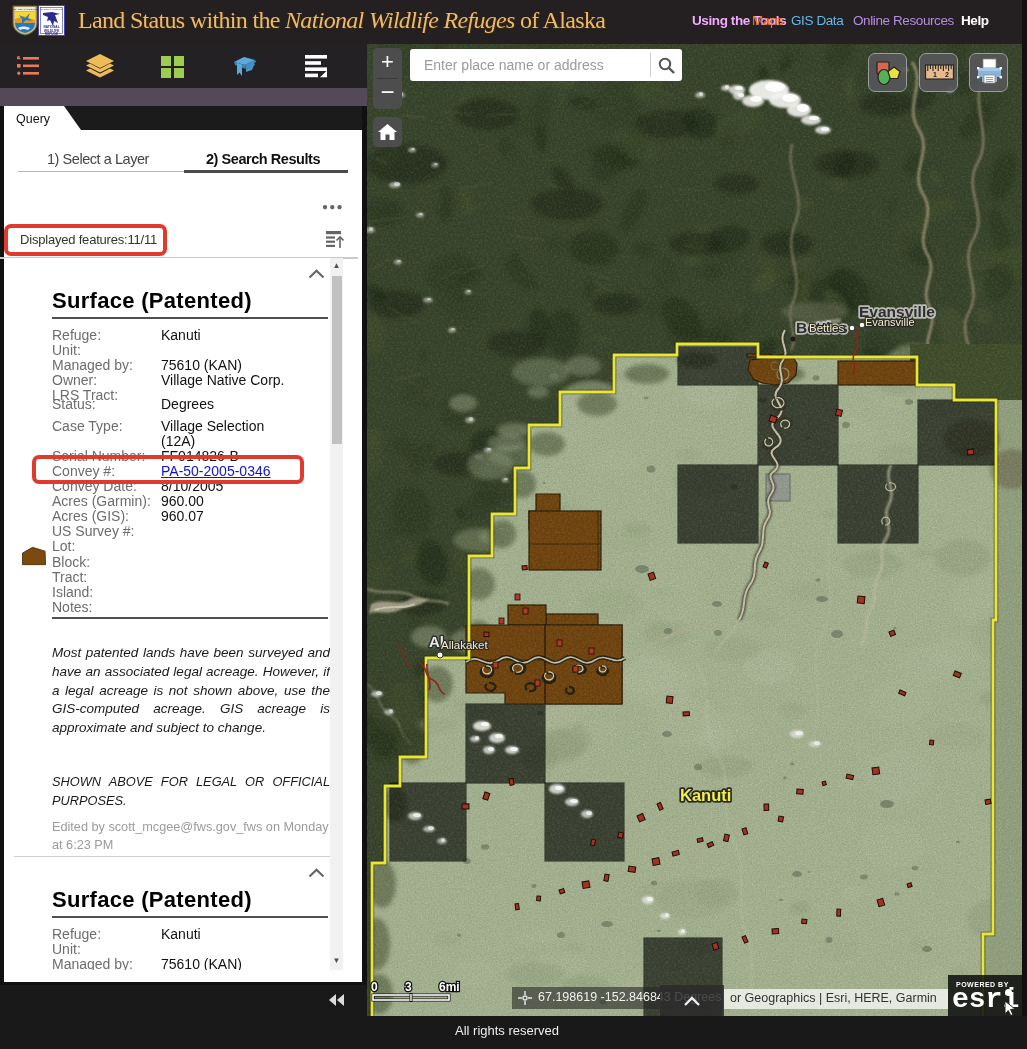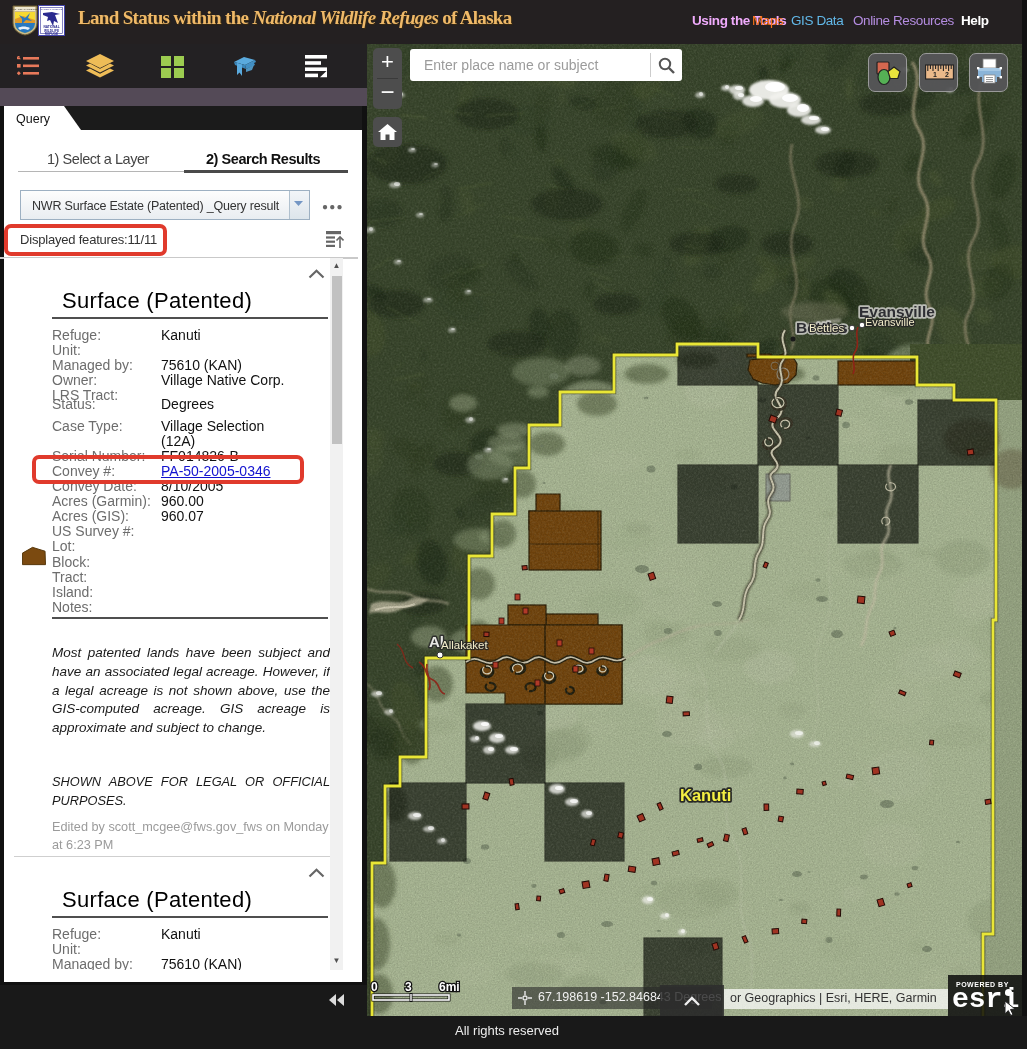--- a/index.html
+++ b/index.html
@@ -1,19 +1,19 @@
 <!DOCTYPE html>
 <html><head><meta charset="utf-8"><style>
 *{margin:0;padding:0;box-sizing:border-box;}
 html,body{width:1027px;height:1049px;overflow:hidden;background:#191919;font-family:"Liberation Sans",sans-serif;}
 .abs{position:absolute;}
 #stage{position:relative;width:1027px;height:1049px;}
 
 #hdr{left:0;top:0;width:1027px;height:44px;background:#242021;}
-#title{left:78px;top:7px;font-family:"Liberation Serif",serif;font-weight:bold;font-size:19px;letter-spacing:-0.68px;color:#efb968;white-space:nowrap;text-shadow:1px 1px 1px #3a2a10;}
+#title{left:78px;top:7px;font-family:"Liberation Serif",serif;font-weight:normal;font-size:24px;letter-spacing:-0.68px;color:#efb968;white-space:nowrap;text-shadow:1px 1px 1px #3a2a10;}
 .nav{top:13px;font-size:13.5px;letter-spacing:-0.4px;white-space:nowrap;}
 
 #tbar{left:0;top:44px;width:367px;height:44px;background:#232123;}
 #pstrip{left:0;top:88px;width:367px;height:18px;background:#544a57;}
 
 #panel{left:0;top:106px;width:367px;height:879px;background:#111;}
 #panelwhite{left:4px;top:24px;width:358px;height:852px;background:#fff;}
 #qtabbar{left:4px;top:0;width:358px;height:24px;background:#1b1b1b;}
 #qtab{left:4px;top:0;width:78px;height:24px;background:#fff;clip-path:polygon(0 0,60px 0,77px 100%,0 100%);font-size:12.5px;color:#111;padding:6px 0 0 12px;}
 .tabtxt{top:45px;font-size:14.5px;letter-spacing:-0.45px;}
@@ -24,21 +24,21 @@
 #ddarrow{right:0;top:0;width:20px;height:28px;background:linear-gradient(#f2f5f8,#dde5eb);border-left:1px solid #b0c0ce;}
 #dots{left:322px;top:95px;color:#666;font-size:10px;letter-spacing:1.2px;font-weight:bold;}
 .redbox{border:4px solid #e03a2c;border-radius:7px;}
 #rb1{left:4px;top:118px;width:163px;height:32px;}
 #dftxt{left:20px;top:126px;font-size:13px;letter-spacing:-0.2px;color:#323232;}
 #divider1{left:0;top:151px;width:358px;height:2px;background:#c9c9c9;}
 
 #scontent{left:4px;top:152px;width:326px;height:712px;background:#fff;overflow:hidden;}
 #sbar{left:330px;top:152px;width:13px;height:712px;background:#f1f1f1;}
 .sarr{left:0;width:13px;height:14px;background:#f1f1f1;color:#505050;font-size:8px;text-align:center;line-height:14px;}
-h2.sp{font-family:"Liberation Sans",sans-serif;font-size:22px;font-weight:normal;color:#000;letter-spacing:0.3px;margin-left:10px;}
+h2.sp{font-family:"Liberation Sans",sans-serif;font-size:22px;font-weight:bold;color:#000;letter-spacing:0.3px;}
 .hrdark{height:2px;background:#4f4f4f;}
 .lbl{color:#6d6d6d;}
 .val{color:#111;}
 .row{position:absolute;left:48px;width:280px;font-size:14px;line-height:15.1px;white-space:nowrap;}
 .vcol{position:absolute;left:109px;}
 a.lnk{color:#1212cf;text-decoration:underline;}
 .ital{font-style:italic;color:#1a1a1a;font-size:13.5px;line-height:18.8px;text-align:justify;text-align-last:justify;}
 .itallast{text-align-last:left!important;}
 .capsz{font-size:12.8px!important;}
 .edited{color:#9b9b9b;font-size:12.7px;line-height:17.5px;}
@@ -131,26 +131,20 @@
       </g>
     </svg>
     <div class="abs" id="panel">
       <div class="abs" id="qtabbar"></div>
       <div class="abs" id="panelwhite"></div>
       <div class="abs" id="qtab">Query</div>
       <div class="abs tabtxt" style="left:47px;color:#444;">1) Select a Layer</div>
       <div class="abs tabtxt" style="left:206px;color:#111;font-weight:bold;">2) Search Results</div>
       <div class="abs" id="tabline"></div>
       <div class="abs" id="tabline2"></div>
-      <div class="abs" id="dd">
-        <div class="abs" id="ddtxt">NWR Surface Estate (Patented) _Query result</div>
-        <div class="abs" id="ddarrow"><svg width="18" height="26">
-            <path d="M4,10 L13,10 L8.5,15 Z" fill="#7396c4"></path>
-          </svg></div>
-      </div>
       <div class="abs" id="dots">●●●</div>
       <div class="abs redbox" id="rb1"></div>
       <div class="abs" id="dftxt">Displayed features:11/11</div>
       <svg class="abs" style="left:326px;top:125px" width="18" height="18" viewBox="0 0 18 18">
 <g fill="#666">
           <rect x="0" y="0" width="15" height="3.2"></rect>
           <rect x="0" y="5.4" width="9" height="2.2"></rect>
           <rect x="0" y="9.6" width="9" height="2.2"></rect>
           <rect x="0" y="13.8" width="9" height="2.2"></rect>
         </g>
@@ -187,21 +181,21 @@
         <div class="row" style="top:281.4px"><span class="lbl">Lot:</span><span class="vcol val"></span></div>
         <div class="row" style="top:296.5px"><span class="lbl">Block:</span><span class="vcol val"></span></div>
         <div class="row" style="top:311.6px"><span class="lbl">Tract:</span><span class="vcol val"></span></div>
         <div class="row" style="top:326.70000000000005px"><span class="lbl">Island:</span><span class="vcol val"></span></div>
         <div class="row" style="top:341.80000000000007px"><span class="lbl">Notes:</span><span class="vcol val"></span></div>
         <div class="abs redbox" style="left:28px;top:197px;width:272px;height:29px;"></div>
         <svg class="abs" style="left:18px;top:288px" width="24" height="20" viewBox="0 0 25 20">
           <polygon points="0.5,7 11,1 24,5 24.5,19 0.5,19" fill="#7b4a10" stroke="#55360a" stroke-width="1"></polygon>
         </svg>
         <div class="abs hrdark" style="left:48px;top:359px;width:276px;"></div>
-        <div class="abs ital" style="left:48px;top:386.0px;width:278px;">Most patented lands have been subject and</div>
+        <div class="abs ital" style="left:48px;top:386.0px;width:278px;">Most patented lands have been surveyed and</div>
         <div class="abs ital" style="left:48px;top:404.8px;width:278px;">have an associated legal acreage. However, if</div>
         <div class="abs ital" style="left:48px;top:423.6px;width:278px;">a legal acreage is not shown above, use the</div>
         <div class="abs ital itallast" style="left:48px;top:461.2px;width:278px;">approximate and subject to change.</div>
         <div class="abs ital" style="left:48px;top:442.4px;width:278px;">GIS-computed acreage. GIS acreage is</div>
         <div class="abs ital capsz" style="left:48px;top:514.8px;width:278px;">SHOWN ABOVE FOR LEGAL OR OFFICIAL</div>
         <div class="abs ital capsz itallast" style="left:48px;top:533.6px;width:278px;">PURPOSES.</div>
         <div class="abs edited" style="left:48px;top:561px;width:290px;">Edited by scott_mcgee@fws.gov_fws on Monday<br>at 6:23 PM</div>
         <div class="abs" style="left:10px;top:598px;width:316px;height:1px;background:#cfcfcf;"></div>
         <svg class="abs" style="left:304px;top:610px" width="17" height="10" viewBox="0 0 17 10">
           <path d="M1.5,8.5 L8.5,1.8 L15.5,8.5" stroke="#666" stroke-width="2.2" fill="none"></path>
@@ -1035,21 +1029,21 @@
     </div>
     <div class="abs" id="zoomctl">
 <div class="abs" style="left:0;top:0;width:29px;height:30px;color:#fff;font-size:22px;text-align:center;line-height:28px;">+</div>
 <div class="abs" style="left:4px;top:30px;width:21px;height:1px;background:#3a3a3a;"></div>
 <div class="abs" style="left:0;top:31px;width:29px;height:30px;color:#fff;font-size:24px;text-align:center;line-height:26px;">−</div>
     </div>
     <div class="abs mbtn" id="homebtn"><svg width="29" height="30" viewBox="0 0 29 30">
         <path d="M14.5,7 L24,15 L21.5,15 L21.5,23 L16.5,23 L16.5,17.5 L12.5,17.5 L12.5,23 L7.5,23 L7.5,15 L5,15 Z" fill="#fff"></path>
       </svg></div>
     <div class="abs" id="searchbox">
-      <div class="abs" id="ph">Enter place name or subject</div>
+      <div class="abs" id="ph">Enter place name or address</div>
 <div class="abs" style="right:31px;top:4px;width:1px;height:24px;background:#ccc;"></div>
 <svg class="abs" style="right:6px;top:7px" width="19" height="19" viewBox="0 0 19 19">
         <circle cx="8" cy="8" r="5.2" fill="none" stroke="#555" stroke-width="2"></circle>
         <path d="M12,12 L17,17" stroke="#555" stroke-width="2.4"></path>
       </svg>
     </div>
     <div class="abs tbtn" style="left:868px;">
       <svg style="position:absolute;left:6px;top:6px" width="27" height="27" viewBox="0 0 27 27">
 <rect x="2" y="2" width="12" height="12" rx="1" fill="#d4674f" stroke="#222" stroke-width="1.2"></rect>
 <ellipse cx="9" cy="17" rx="6" ry="7.5" fill="#55b055" stroke="#222" stroke-width="1.2"></ellipse>

